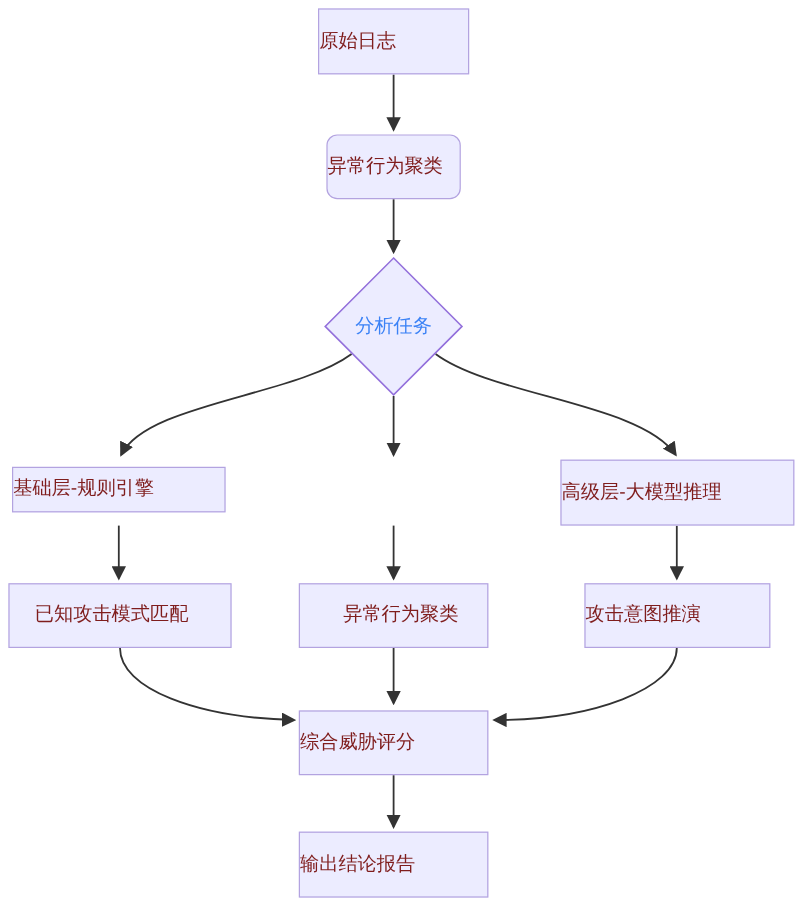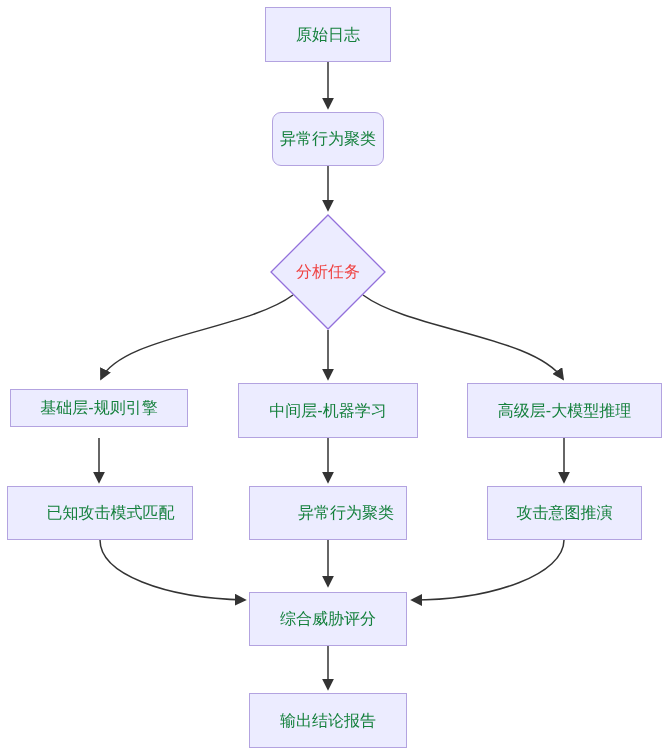--- a/index.html
+++ b/index.html
@@ -24,45 +24,44 @@
   .edge {
     fill: none;
     stroke: #333333;
     stroke-width: 1.5;
   }
   .node {
     position: absolute;
     box-sizing: border-box;
     background: #ECECFF;
     border: 1.5px solid #b3a3e0;
-    color: #15803d;
+    color: #7f1d1d;
     font-size: 16px;
     display: flex;
     align-items: center;
-    justify-content: center;
     text-align: center;
     line-height: 1.2;
   }
   .node--rounded {
     border-radius: 9px;
   }
   .diamond-wrap {
     position: absolute;
   }
   .diamond-wrap svg {
     display: block;
   }
   .diamond-label {
     position: absolute;
     inset: 0;
     display: flex;
     align-items: center;
     justify-content: center;
     font-size: 16px;
-    color: #ef4444;
+    color: #3b82f6;
   }
 </style>
 </head>
 <body>
 
 <div class="canvas">
 
   <svg class="edges" width="666" height="755" viewBox="0 0 666 755">
     <defs>
       <marker id="arrow" viewBox="0 0 10 10" refX="8.5" refY="5" markerWidth="8" markerHeight="8" orient="auto-start-reverse">
@@ -97,23 +96,20 @@
     </svg>
     <div class="diamond-label">
       <span>分析任务</span>
     </div>
   </div>
 
   <div class="node" style="left:10px; top:389px; width:178px; height:38px;">
     <span>基础层-规则引擎</span>
   </div>
 
-  <div class="node" style="left:238px; top:383px; width:180px; height:55px;">
-    <span>中间层-机器学习</span>
-  </div>
 
   <div class="node" style="left:467px; top:383px; width:195px; height:55px;">
     <span>高级层-大模型推理</span>
   </div>
 
   <div class="node" style="left:7px; top:486px; width:186px; height:54px;padding-left:21px;">
     <span>已知攻击模式匹配</span>
   </div>
 
   <div class="node" style="left:249px; top:486px; width:158px; height:54px;padding-left:36px;">

